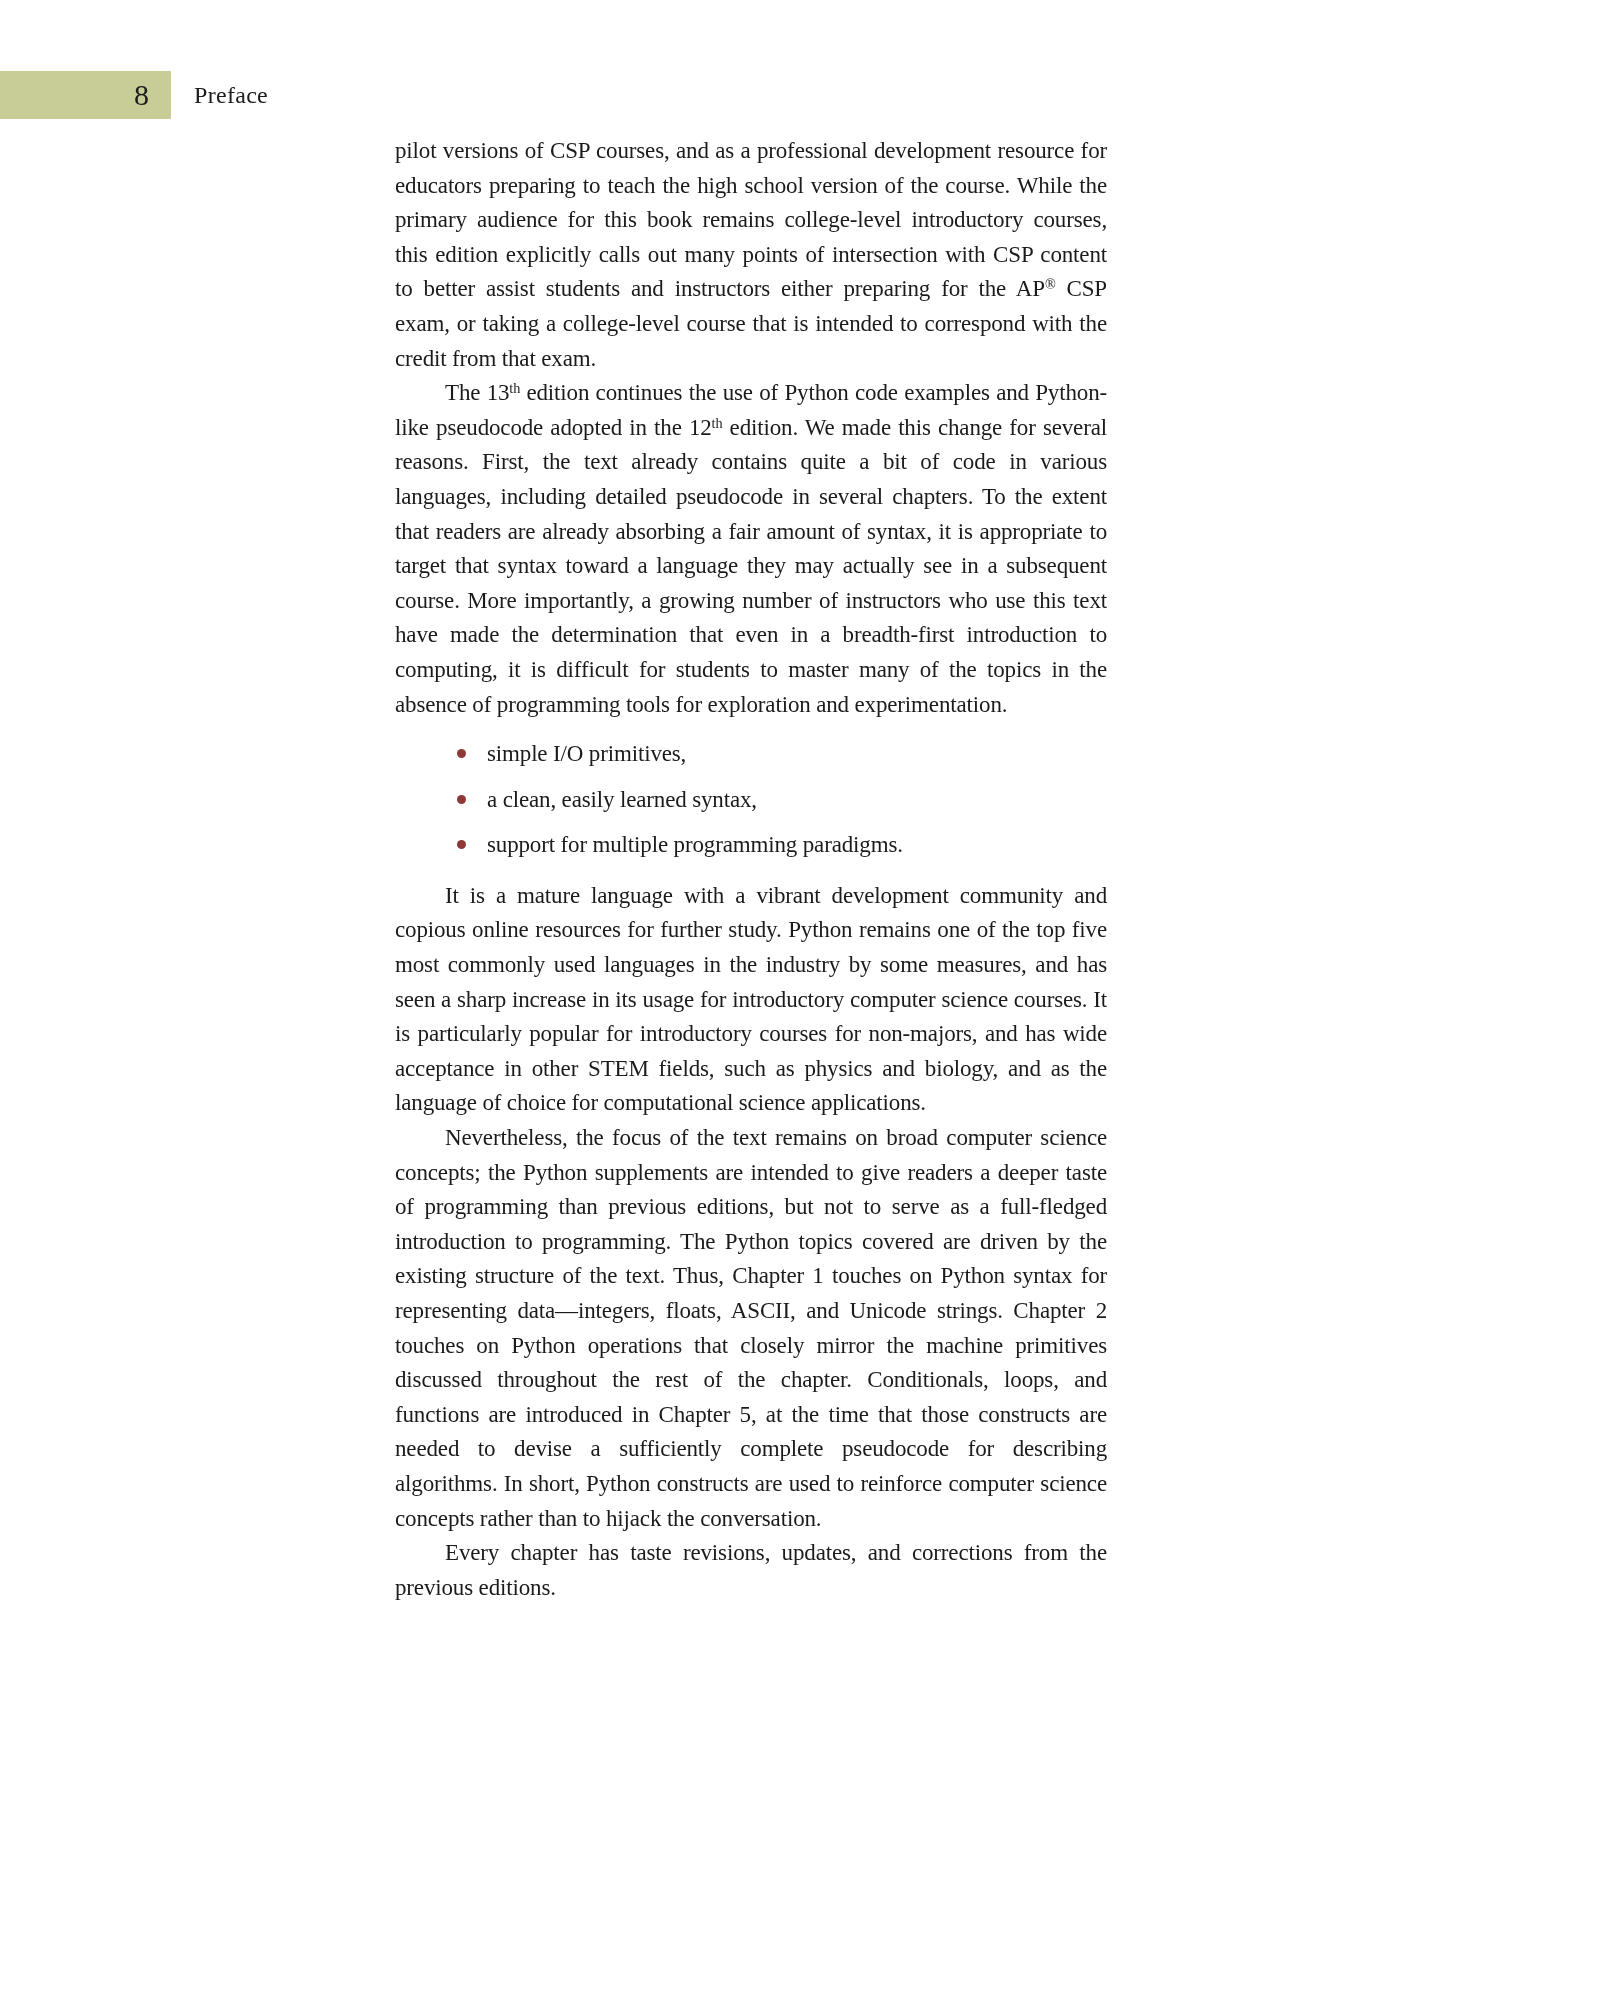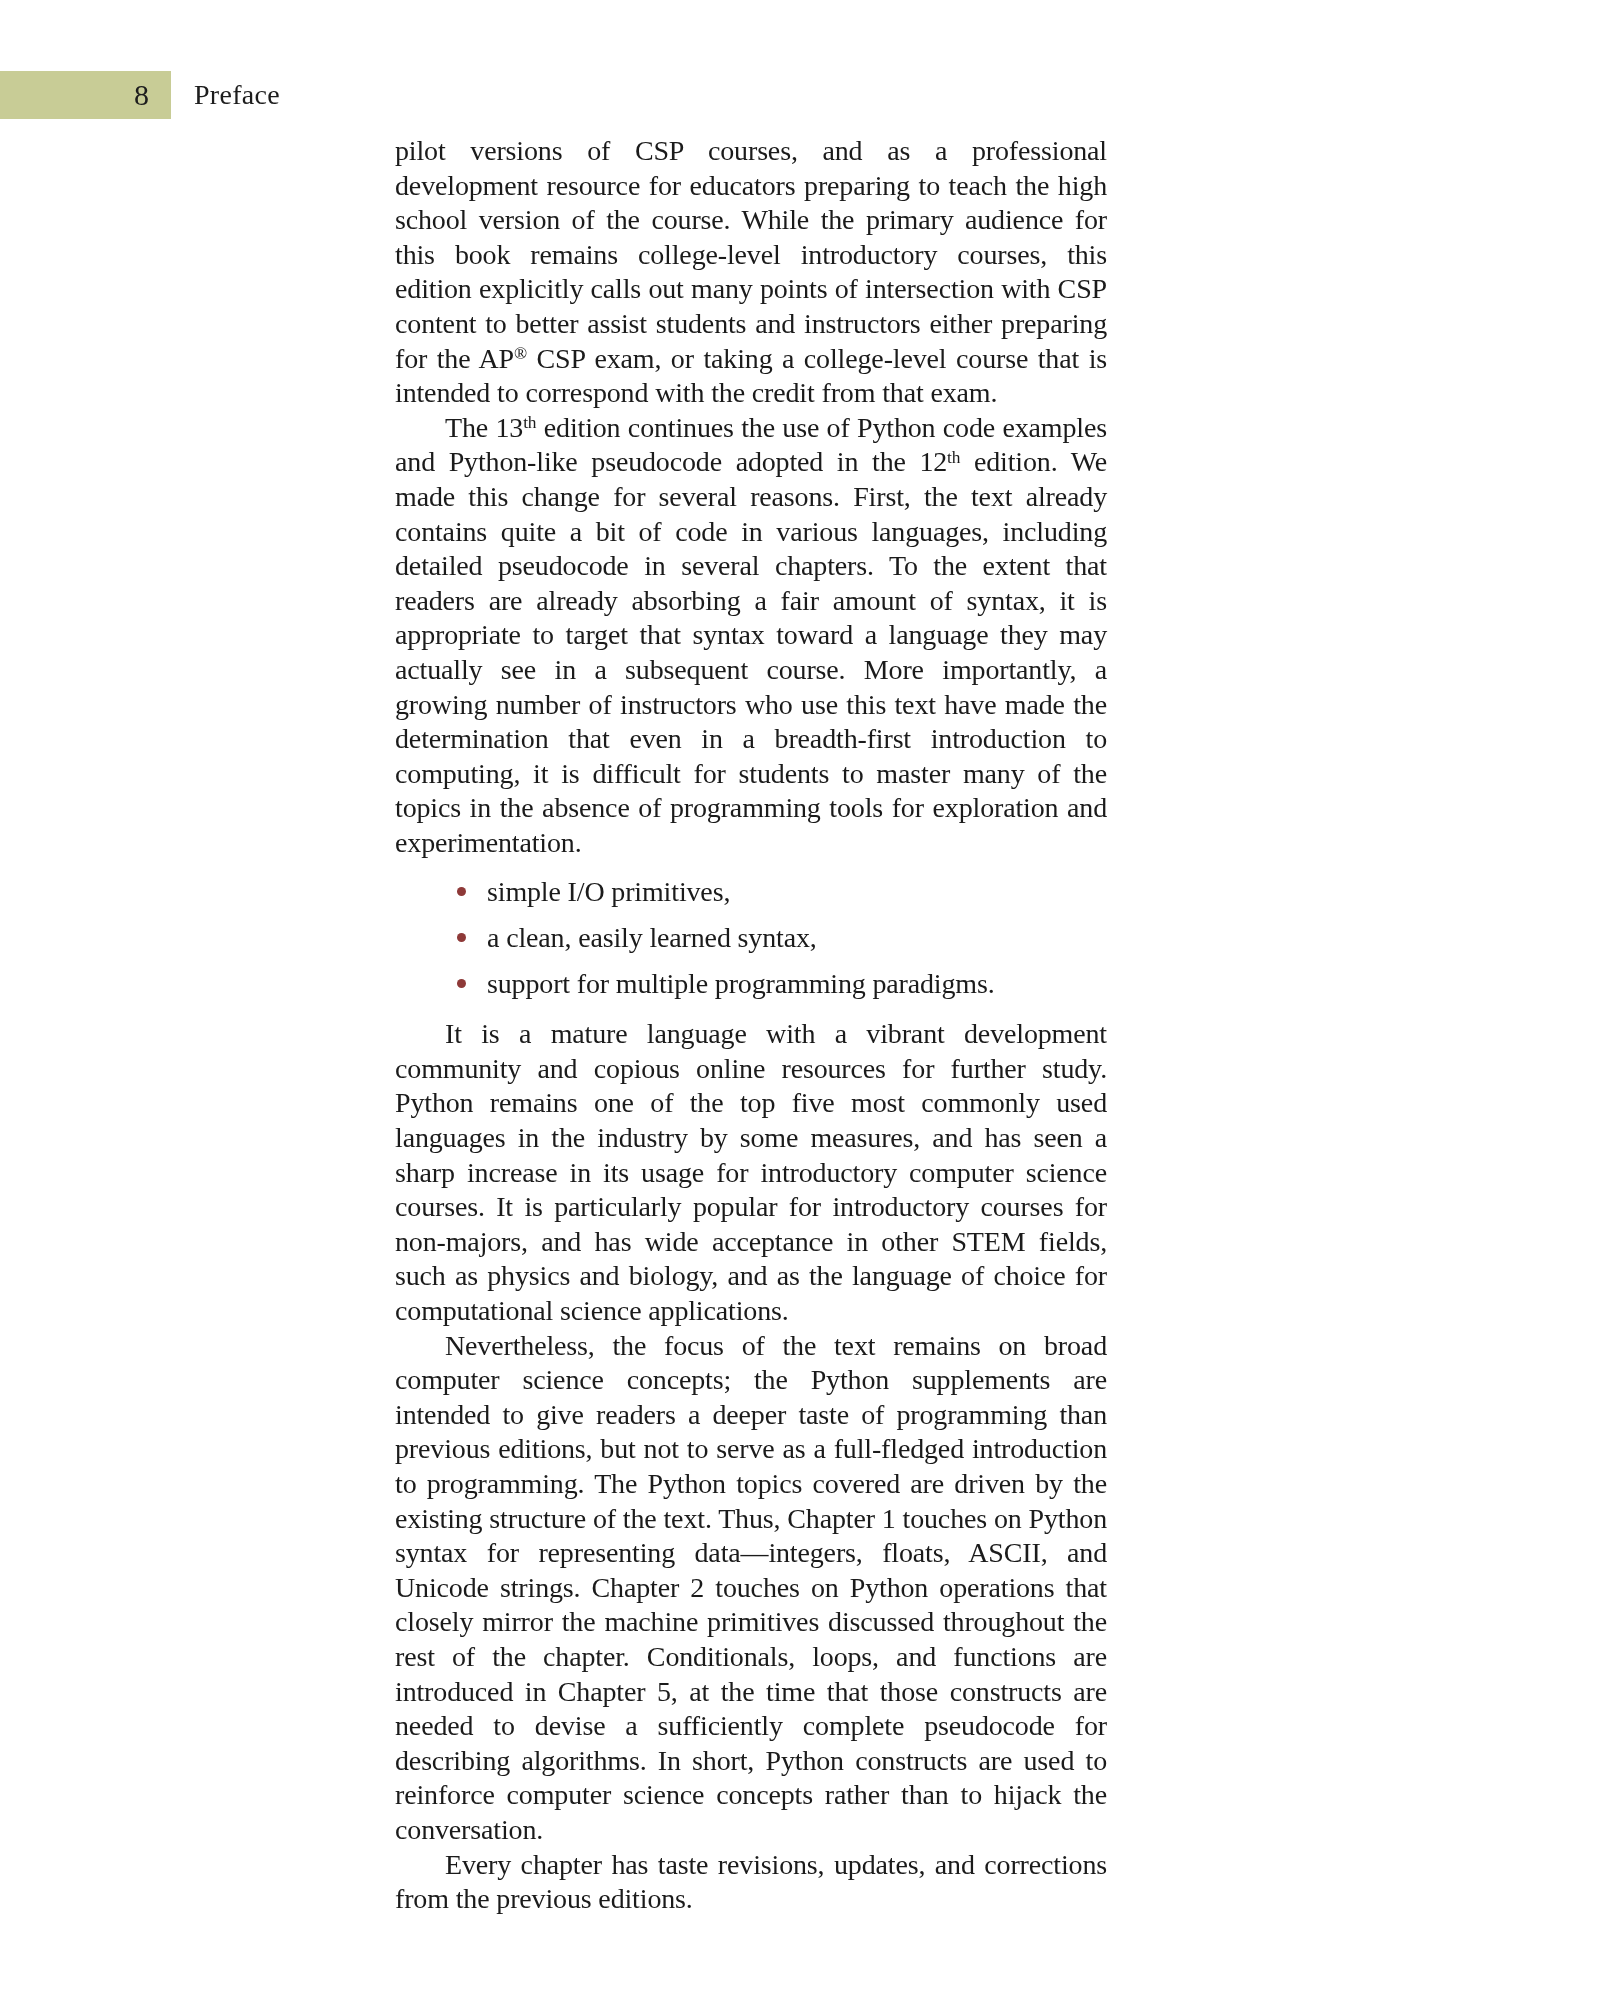--- a/index.html
+++ b/index.html
@@ -24,30 +24,30 @@
     display: flex; align-items: center; justify-content: flex-end;
     padding-right: 22px;
     font-size: 30px;
     color: #1d1d1d;
   }
   .section-title {
     position: absolute;
     left: 194px; top: 71px;
     height: 48px;
     display: flex; align-items: center;
-    font-size: 28px;
+    font-size: 24px;
     color: #1d1d1d;
     letter-spacing: 0.3px;
   }
   
   .page-body {
     position: absolute;
     left: 395px; top: 134px;
     width: 712px;
-    font-size: 28px;
+    font-size: 23px;
     line-height: 34.6px;
     text-align: justify;
     letter-spacing: -0.15px;
   }
   .para { margin: 0; }
   .para.indent { text-indent: 50px; }
   sup {
     font-size: 0.62em;
     line-height: 0;
     vertical-align: baseline;

